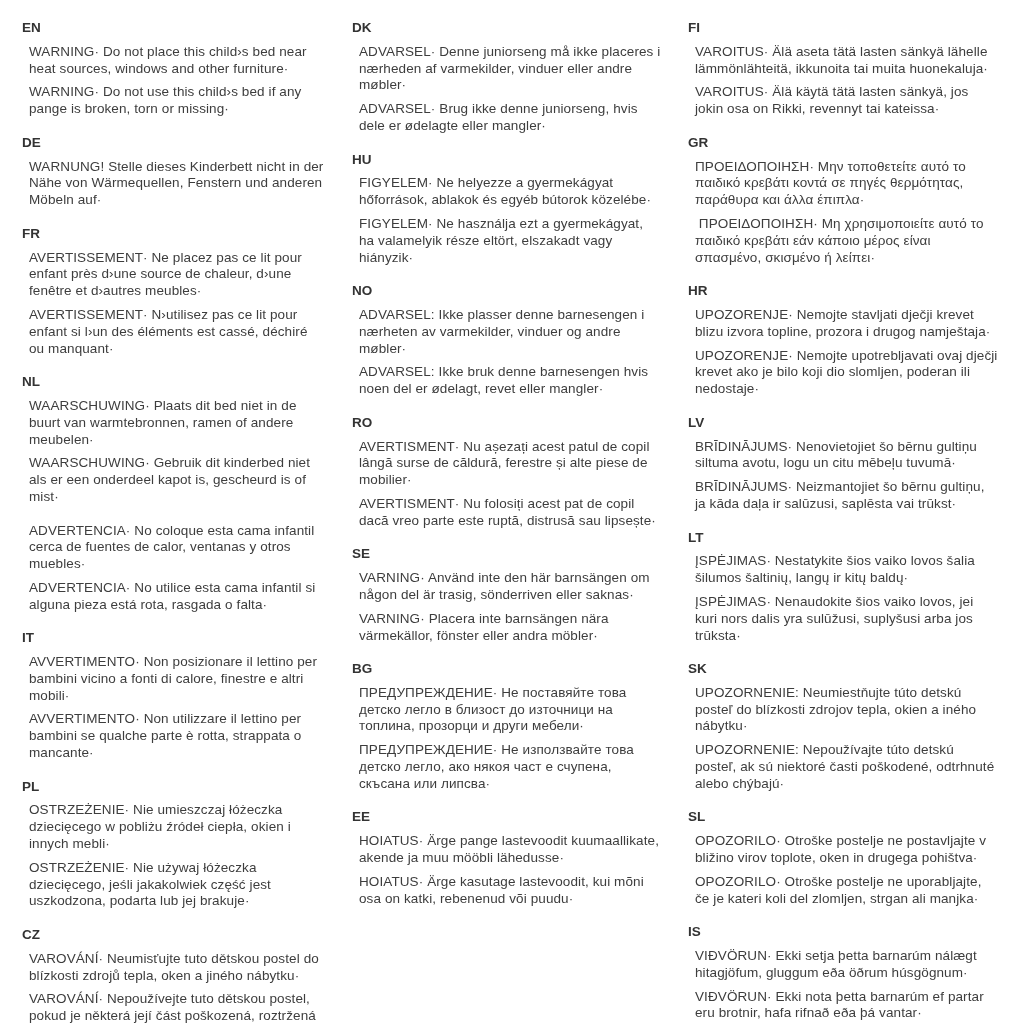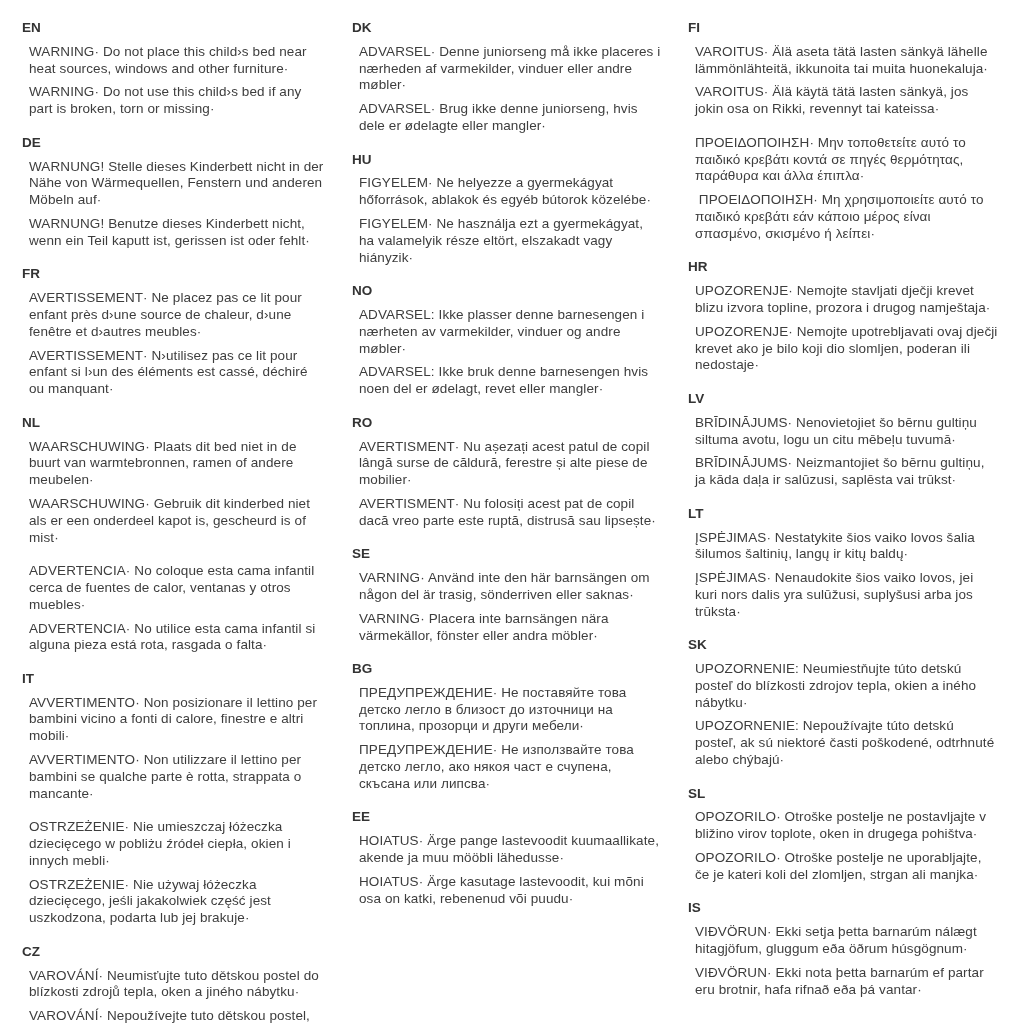--- a/index.html
+++ b/index.html
@@ -48,26 +48,25 @@
 </style>
 </head>
 <body>
 
 <div class="page">
 
   <div class="column">
     <section class="lang-section">
       <h3 class="lang-code">EN</h3>
       <p class="warning-text">WARNING· Do not place this child›s bed near heat sources, windows and other furniture·</p>
-      <p class="warning-text">WARNING· Do not use this child›s bed if any part is broken, torn or missing·</p>
+      <p class="warning-text">WARNING· Do not use this child›s bed if any pange is broken, torn or missing·</p>
     </section>
     <section class="lang-section">
       <h3 class="lang-code">DE</h3>
       <p class="warning-text">WARNUNG! Stelle dieses Kinderbett nicht in der Nähe von Wärmequellen, Fenstern und anderen Möbeln auf·</p>
-      <p class="warning-text">WARNUNG! Benutze dieses Kinderbett nicht, wenn ein Teil kaputt ist, gerissen ist oder fehlt·</p>
     </section>
     <section class="lang-section">
       <h3 class="lang-code">FR</h3>
       <p class="warning-text">AVERTISSEMENT· Ne placez pas ce lit pour enfant près d›une source de chaleur, d›une fenêtre et d›autres meubles·</p>
       <p class="warning-text">AVERTISSEMENT· N›utilisez pas ce lit pour enfant si l›un des éléments est cassé, déchiré ou manquant·</p>
     </section>
     <section class="lang-section">
       <h3 class="lang-code">NL</h3>
       <p class="warning-text">WAARSCHUWING· Plaats dit bed niet in de buurt van warmtebronnen, ramen of andere meubelen·</p>
       <p class="warning-text">WAARSCHUWING· Gebruik dit kinderbed niet als er een onderdeel kapot is, gescheurd is of mist·</p>
@@ -75,20 +74,21 @@
     <section class="lang-section">
       <p class="warning-text">ADVERTENCIA· No coloque esta cama infantil cerca de fuentes de calor, ventanas y otros muebles·</p>
       <p class="warning-text">ADVERTENCIA· No utilice esta cama infantil si alguna pieza está rota, rasgada o falta·</p>
     </section>
     <section class="lang-section">
       <h3 class="lang-code">IT</h3>
       <p class="warning-text">AVVERTIMENTO· Non posizionare il lettino per bambini vicino a fonti di calore, finestre e altri mobili·</p>
       <p class="warning-text">AVVERTIMENTO· Non utilizzare il lettino per bambini se qualche parte è rotta, strappata o mancante·</p>
     </section>
     <section class="lang-section">
+      <h3 class="lang-code">PL</h3>
       <p class="warning-text">OSTRZEŻENIE· Nie umieszczaj łóżeczka dziecięcego w pobliżu źródeł ciepła, okien i innych mebli·</p>
       <p class="warning-text">OSTRZEŻENIE· Nie używaj łóżeczka dziecięcego, jeśli jakakolwiek część jest uszkodzona, podarta lub jej brakuje·</p>
     </section>
     <section class="lang-section">
       <h3 class="lang-code">CZ</h3>
       <p class="warning-text">VAROVÁNÍ· Neumisťujte tuto dětskou postel do blízkosti zdrojů tepla, oken a jiného nábytku·</p>
       <p class="warning-text">VAROVÁNÍ· Nepoužívejte tuto dětskou postel, pokud je některá její část poškozená, roztržená nebo pokud zcela chybí·</p>
     </section>
   </div>
 
@@ -130,20 +130,21 @@
     </section>
   </div>
 
   <div class="column">
     <section class="lang-section">
       <h3 class="lang-code">FI</h3>
       <p class="warning-text">VAROITUS· Älä aseta tätä lasten sänkyä lähelle lämmönlähteitä, ikkunoita tai muita huonekaluja·</p>
       <p class="warning-text">VAROITUS· Älä käytä tätä lasten sänkyä, jos jokin osa on Rikki, revennyt tai kateissa·</p>
     </section>
     <section class="lang-section">
+      <h3 class="lang-code">GR</h3>
       <p class="warning-text">ΠΡΟΕΙΔΟΠΟΙΗΣΗ· Μην τοποθετείτε αυτό το παιδικό κρεβάτι κοντά σε πηγές θερμότητας, παράθυρα και άλλα έπιπλα·</p>
       <p class="warning-text"> ΠΡΟΕΙΔΟΠΟΙΗΣΗ· Μη χρησιμοποιείτε αυτό το παιδικό κρεβάτι εάν κάποιο μέρος είναι σπασμένο, σκισμένο ή λείπει·</p>
     </section>
     <section class="lang-section">
       <h3 class="lang-code">HR</h3>
       <p class="warning-text">UPOZORENJE· Nemojte stavljati dječji krevet blizu izvora topline, prozora i drugog namještaja·</p>
       <p class="warning-text">UPOZORENJE· Nemojte upotrebljavati ovaj dječji krevet ako je bilo koji dio slomljen, poderan ili nedostaje·</p>
     </section>
     <section class="lang-section">
       <h3 class="lang-code">LV</h3>

